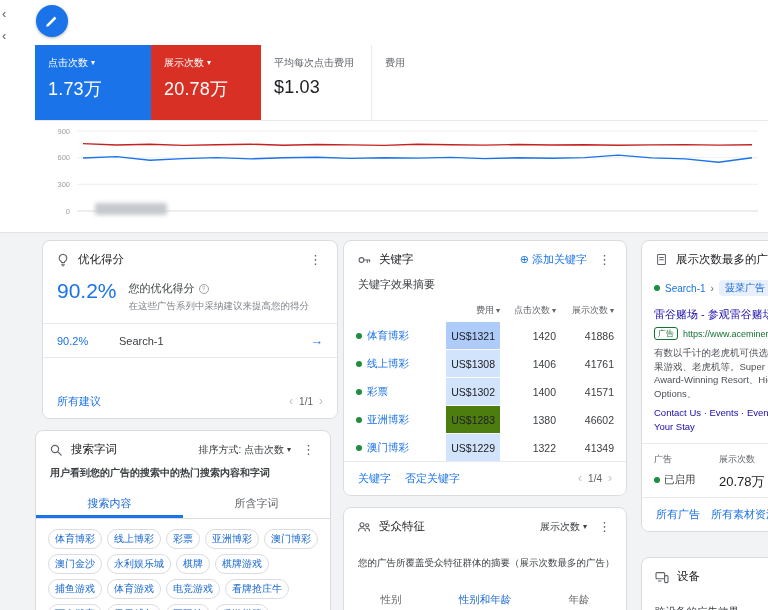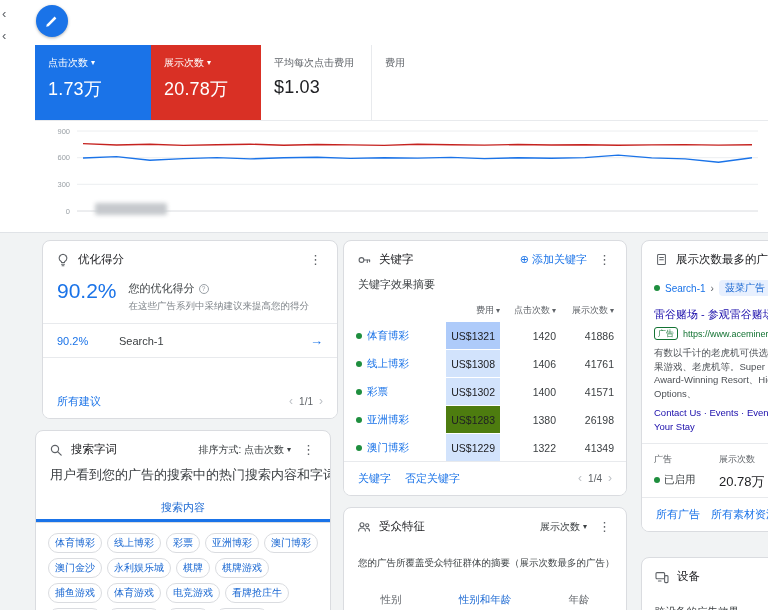--- a/index.html
+++ b/index.html
@@ -89,21 +89,21 @@
   .ad-stats { display:flex; padding:9px 12px 0; border-top:1px solid #e8eaed; margin-top:10px; }
   .ad-stat:first-child { width:55px; margin-right:10px; }
   .stat-label { font-size:9px; color:#5f6368; margin-bottom:7px; white-space:nowrap; }
   .stat-value { font-size:10.5px; color:#3c4043; display:flex; align-items:center; gap:4px; white-space:nowrap; }
   .stat-value.big { font-size:13px; color:#202124; }
   .card-ads .card-foot { gap:11px; }
 
   
   .card-st { left:35px; top:430px; width:296px; height:230px; }
   .sort-label { font-size:10px; color:#3c4043; display:flex; align-items:center; gap:3px; cursor:pointer; white-space:nowrap; }
-  .st-desc { padding:0 14px 9px; font-size:13px; color:#3c4043; white-space:nowrap; }
+  .st-desc { padding:0 14px 9px; font-size:10px; color:#3c4043; white-space:nowrap;font-weight:bold; }
   .st-tabs { display:flex; border-bottom:1px solid #dadce0; }
   .st-tab { flex:1; text-align:center; font-size:11px; color:#5f6368; padding:7px 0; cursor:pointer; }
   .st-tab.active { color:var(--link); border-bottom:3px solid var(--blue); padding-bottom:4px; }
   .chips { display:flex; flex-wrap:wrap; gap:5px; padding:10px 12px; }
   .chip { border:1px solid #dadce0; border-radius:13px; padding:2px 6px; font-size:10px; color:var(--link); white-space:nowrap; cursor:pointer; }
 
   
   .card-demo { left:343px; top:507px; width:284px; height:135px; }
   .demo-desc { padding:14px 14px 0; font-size:9.5px; color:#3c4043; white-space:nowrap; overflow:hidden; }
   .demo-tabs { display:flex; border-bottom:1px solid #dadce0; margin-top:16px; }
@@ -265,21 +265,21 @@
           <div class="kw-num w-clicks">1400</div>
           <div class="kw-num w-impr">41571</div>
         </div>
         <div class="kw-row">
           <div class="kw-name">
             <span class="status-dot"></span>
             <span>亚洲博彩</span>
           </div>
           <div class="kw-cost w-cost" style="background: #4d7c0f;">US$1283</div>
           <div class="kw-num w-clicks">1380</div>
-          <div class="kw-num w-impr">26198</div>
+          <div class="kw-num w-impr">46602</div>
         </div>
         <div class="kw-row">
           <div class="kw-name">
             <span class="status-dot"></span>
             <span>澳门博彩</span>
           </div>
           <div class="kw-cost w-cost" style="background: rgb(210, 227, 252);">US$1229</div>
           <div class="kw-num w-clicks">1322</div>
           <div class="kw-num w-impr">41349</div>
         </div>
@@ -358,20 +358,21 @@
       <span class="sort-label">
           <span>排序方式: 点击次数</span>
           <span class="caret">▾</span>
         </span>
       <span class="kebab">⋮</span>
     </span>
   </div>
   <div class="st-desc">用户看到您的广告的搜索中的热门搜索内容和字词</div>
   <div class="st-tabs">
       <div class="st-tab active">搜索内容</div>
+      <div class="st-tab">所含字词</div>
     </div>
   <div class="chips">
       <span class="chip">体育博彩</span>
       <span class="chip">线上博彩</span>
       <span class="chip">彩票</span>
       <span class="chip">亚洲博彩</span>
       <span class="chip">澳门博彩</span>
       <span class="chip">澳门金沙</span>
       <span class="chip">永利娱乐城</span>
       <span class="chip">棋牌</span>

